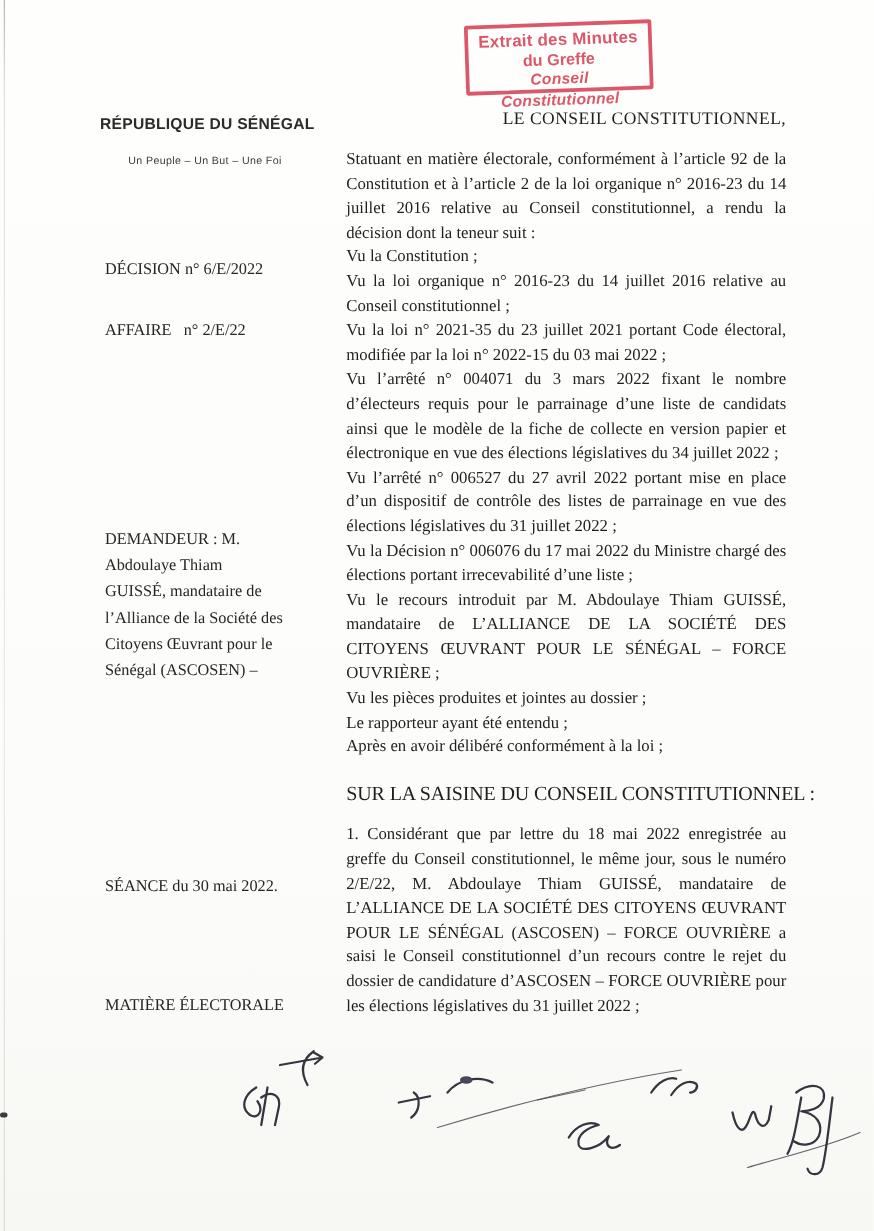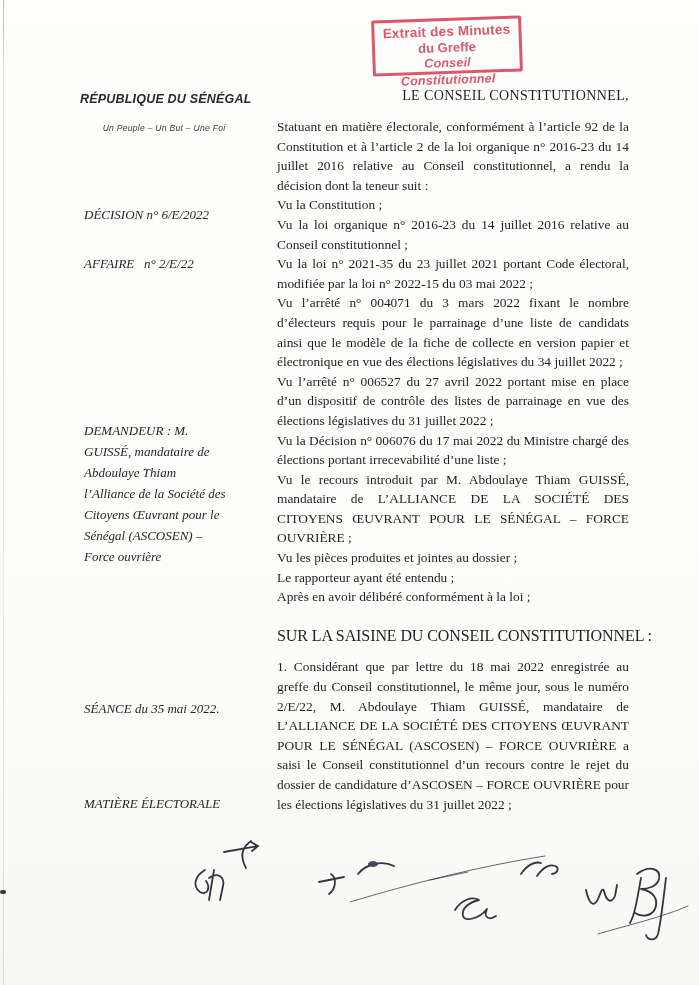--- a/index.html
+++ b/index.html
@@ -23,21 +23,21 @@
     color:#d94b5e;
     font-family:"Liberation Sans", sans-serif;
     font-weight:bold;text-align:center;
     padding-top:3px;box-sizing:border-box;
     opacity:.92;
   }
   .stamp-l1{font-size:13.5px;line-height:16px;letter-spacing:.2px;}
   .stamp-l2{font-size:13px;line-height:15px;}
   .stamp-l3{font-size:12.5px;line-height:17px;font-style:italic;letter-spacing:.2px;}
   
-  .left-col{position:absolute;left:0;top:0;width:270px;height:985px;font-style:italic;}
+  .left-col{position:absolute;left:0;top:0;width:270px;height:985px;}
   .republic-block{position:absolute;left:80px;top:92px;width:168px;text-align:center;font-family:"Liberation Sans", sans-serif;}
   .republic{font-size:12.5px;font-weight:bold;color:#2b2b2b;letter-spacing:.2px;white-space:nowrap;}
   .motto{font-size:8.5px;color:#3a3a3a;margin-top:17px;letter-spacing:.3px;}
   .decision{position:absolute;left:84px;top:207px;font-size:13px;color:#262626;white-space:nowrap;}
   .affaire{position:absolute;left:84px;top:256px;font-size:13px;color:#262626;white-space:nowrap;}
   .demandeur{position:absolute;left:84px;top:420px;width:180px;font-size:13px;line-height:21px;color:#262626;}
   .seance{position:absolute;left:84px;top:701px;font-size:13px;color:#262626;white-space:nowrap;}
   .matiere{position:absolute;left:84px;top:796px;font-size:13px;color:#262626;white-space:nowrap;}
   
   .main-col{position:absolute;left:277px;top:88px;width:352px;}
@@ -67,28 +67,27 @@
 
   <aside class="left-col">
     <div class="republic-block">
       <div class="republic">RÉPUBLIQUE DU SÉNÉGAL</div>
       <div class="motto">Un Peuple – Un But – Une Foi</div>
     </div>
     <div class="decision">DÉCISION n° 6/E/2022</div>
     <div class="affaire">AFFAIRE&nbsp;&nbsp; n° 2/E/22</div>
     <div class="demandeur">
       <div>DEMANDEUR : M.</div>
+      <div>Abdoulaye Thiam</div>
       <div>GUISSÉ, mandataire de</div>
-      <div>Abdoulaye Thiam</div>
       <div>l’Alliance de la Société des</div>
       <div>Citoyens Œuvrant pour le</div>
       <div>Sénégal (ASCOSEN) –</div>
-      <div>Force ouvrière</div>
     </div>
-    <div class="seance">SÉANCE du 35 mai 2022.</div>
+    <div class="seance">SÉANCE du 30 mai 2022.</div>
     <div class="matiere">MATIÈRE ÉLECTORALE</div>
   </aside>
 
   <main class="main-col">
     <div class="cc-heading">LE CONSEIL CONSTITUTIONNEL,</div>
     <p>Statuant en matière électorale, conformément à l’article 92 de la Constitution et à l’article 2 de la loi organique n° 2016-23 du 14 juillet 2016 relative au Conseil constitutionnel, a rendu la décision dont la teneur suit :</p>
     <p>Vu la Constitution ;</p>
     <p>Vu la loi organique n° 2016-23 du 14 juillet 2016 relative au Conseil constitutionnel ;</p>
     <p>Vu la loi n° 2021-35 du 23 juillet 2021 portant Code électoral, modifiée par la loi n° 2022-15 du 03 mai 2022 ;</p>
     <p>Vu l’arrêté n° 004071 du 3 mars 2022 fixant le nombre d’électeurs requis pour le parrainage d’une liste de candidats ainsi que le modèle de la fiche de collecte en version papier et électronique en vue des élections législatives du 34 juillet 2022 ;</p>

